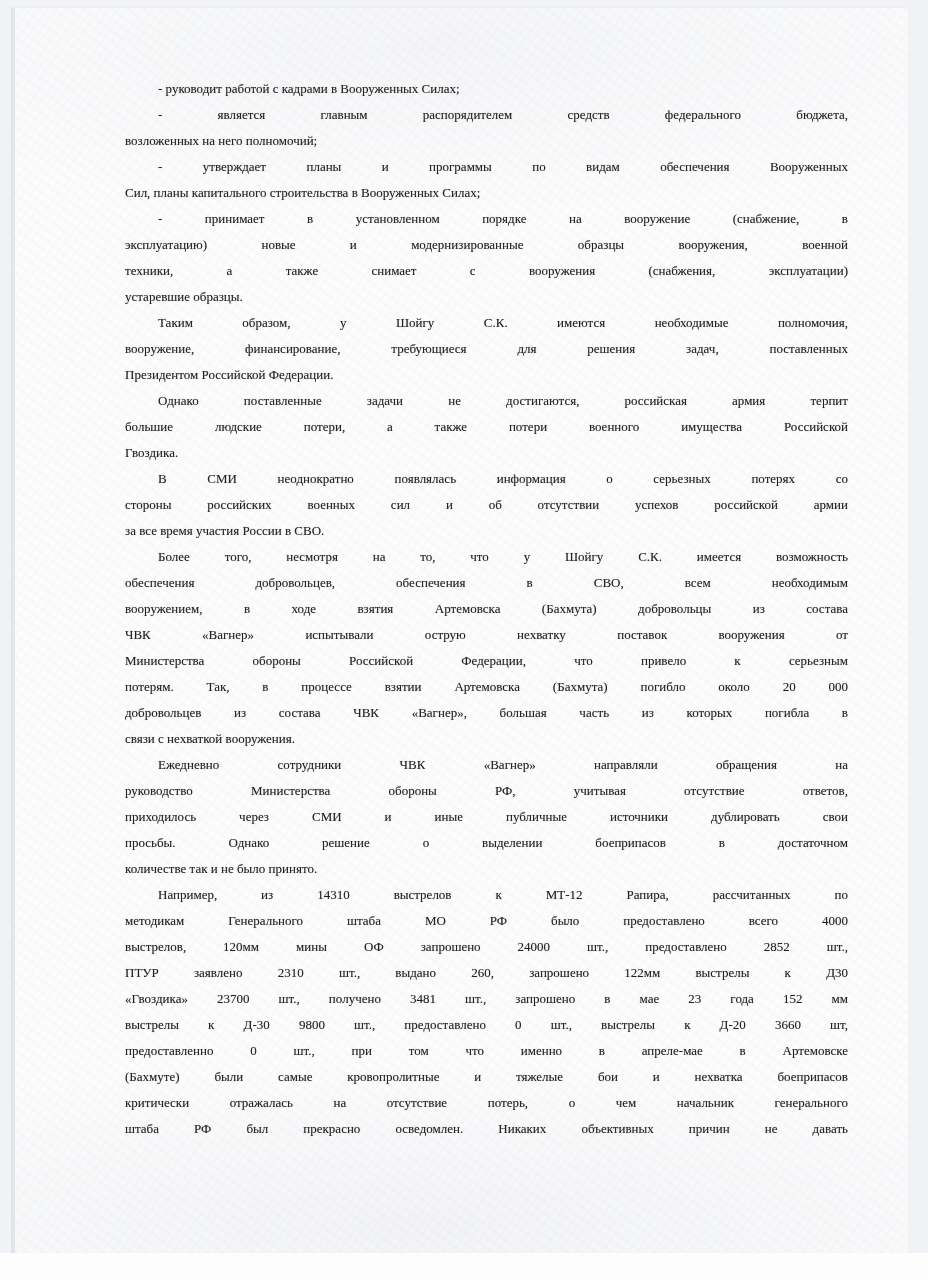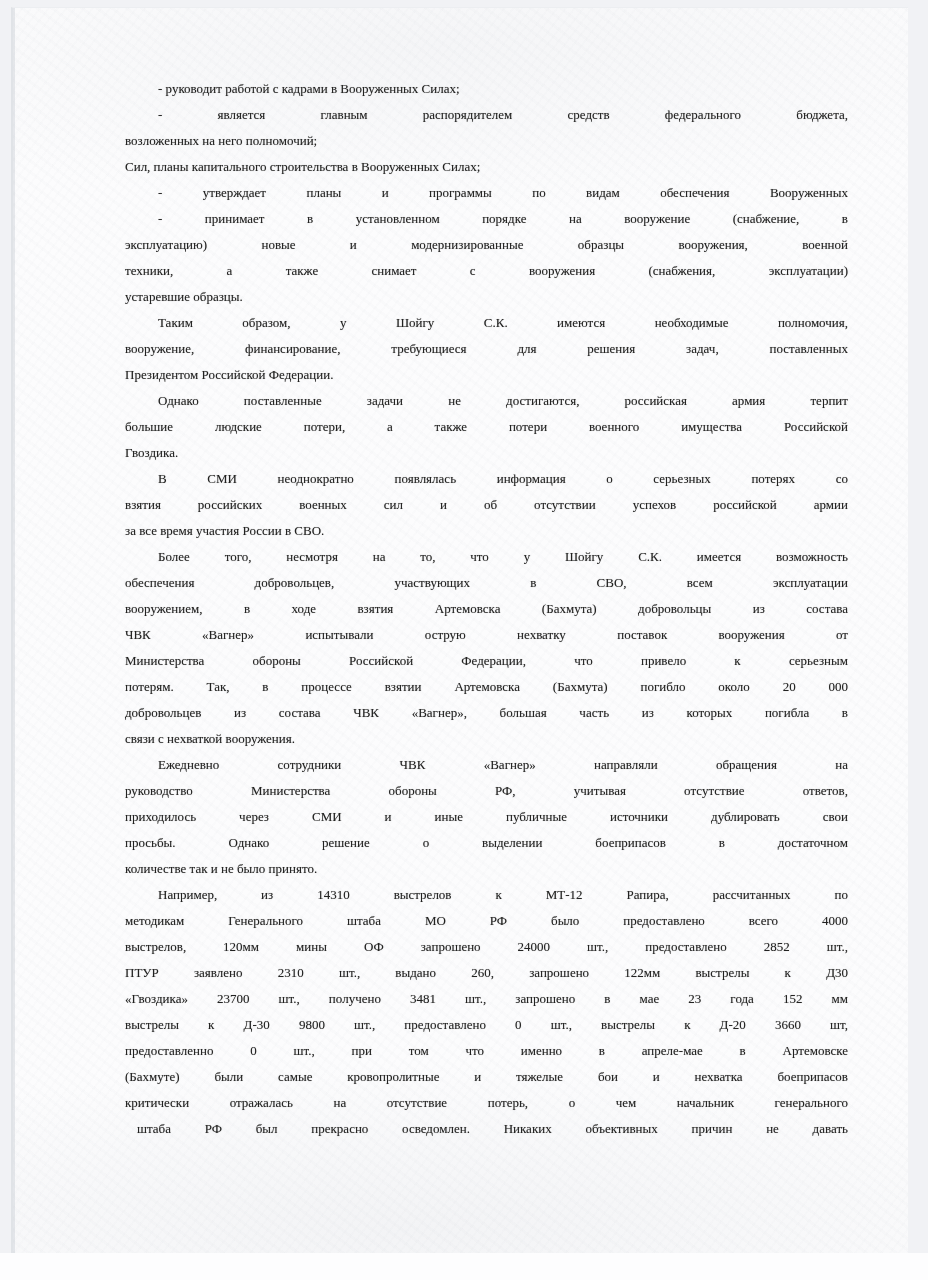--- a/index.html
+++ b/index.html
@@ -47,63 +47,63 @@
     text-shadow: 0 0 1px rgba(40,40,40,0.32);
   }
   .para { margin: 0; }
   .line {
     text-align: justify;
     text-align-last: justify;
     white-space: normal;
   }
   .line.first { text-indent: 33px; }
   .line.last  { text-align-last: left; }
-  .para.justify-last .line.last { text-align-last: justify; margin-left: 12px; }
+  .para.justify-last .line.last { text-align-last: justify; }
 </style>
 </head>
 <body>
 
 <div class="photo">
   <div class="page">
     <div class="text-block" id="text-block">
         <div class="para">
           <div class="line first last">- руководит работой с кадрами в Вооруженных Силах;</div>
         </div>
         <div class="para">
           <div class="line first">- является главным распорядителем средств федерального бюджета,</div>
           <div class="line last">возложенных на него полномочий;</div>
         </div>
         <div class="para">
+          <div class="line first">- утверждает планы и программы по видам обеспечения Вооруженных</div>
           <div class="line last">Сил, планы капитального строительства в Вооруженных Силах;</div>
-          <div class="line first">- утверждает планы и программы по видам обеспечения Вооруженных</div>
         </div>
         <div class="para">
           <div class="line first">- принимает в установленном порядке на вооружение (снабжение, в</div>
           <div class="line">эксплуатацию) новые и модернизированные образцы вооружения, военной</div>
           <div class="line">техники, а также снимает с вооружения (снабжения, эксплуатации)</div>
           <div class="line last">устаревшие образцы.</div>
         </div>
         <div class="para">
           <div class="line first">Таким образом, у Шойгу С.К. имеются необходимые полномочия,</div>
           <div class="line">вооружение, финансирование, требующиеся для решения задач, поставленных</div>
           <div class="line last">Президентом Российской Федерации.</div>
         </div>
         <div class="para">
           <div class="line first">Однако поставленные задачи не достигаются, российская армия терпит</div>
           <div class="line">большие людские потери, а также потери военного имущества Российской</div>
           <div class="line last">Гвоздика.</div>
         </div>
         <div class="para">
           <div class="line first">В СМИ неоднократно появлялась информация о серьезных потерях со</div>
-          <div class="line">взятия российских военных сил и об отсутствии успехов российской армии</div>
+          <div class="line">стороны российских военных сил и об отсутствии успехов российской армии</div>
           <div class="line last">за все время участия России в СВО.</div>
         </div>
         <div class="para">
           <div class="line first">Более того, несмотря на то, что у Шойгу С.К. имеется возможность</div>
-          <div class="line">обеспечения добровольцев, участвующих в СВО, всем эксплуатации</div>
+          <div class="line">обеспечения добровольцев, обеспечения в СВО, всем необходимым</div>
           <div class="line">вооружением, в ходе взятия Артемовска (Бахмута) добровольцы из состава</div>
           <div class="line">ЧВК «Вагнер» испытывали острую нехватку поставок вооружения от</div>
           <div class="line">Министерства обороны Российской Федерации, что привело к серьезным</div>
           <div class="line">потерям. Так, в процессе взятии Артемовска (Бахмута) погибло около 20 000</div>
           <div class="line">добровольцев из состава ЧВК «Вагнер», большая часть из которых погибла в</div>
           <div class="line last">связи с нехваткой вооружения.</div>
         </div>
         <div class="para">
           <div class="line first">Ежедневно сотрудники ЧВК «Вагнер» направляли обращения на</div>
           <div class="line">руководство Министерства обороны РФ, учитывая отсутствие ответов,</div>

